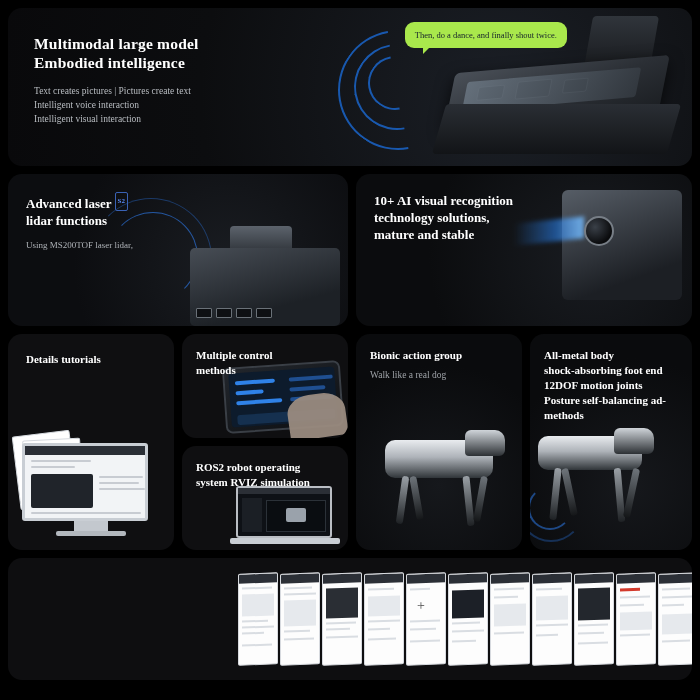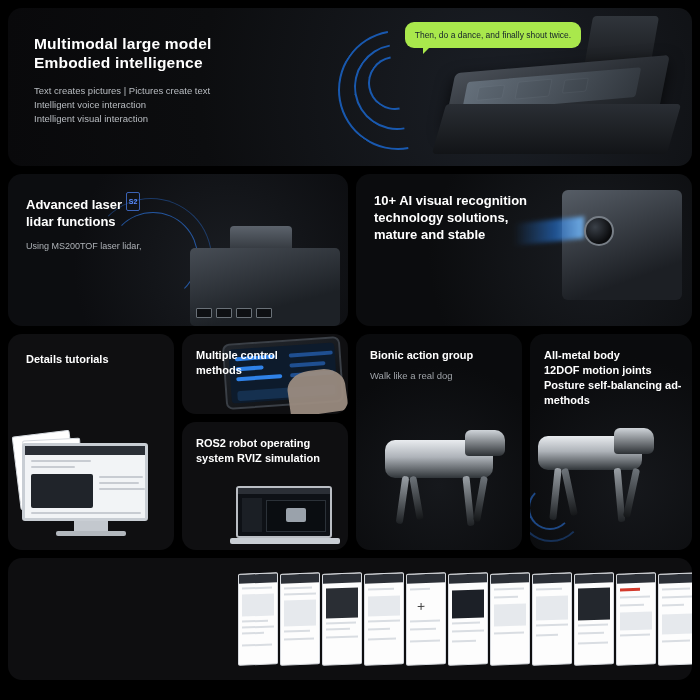--- a/index.html
+++ b/index.html
@@ -16,20 +16,21 @@
     padding: 8px 8px;
     display: flex;
     flex-direction: column;
     gap: 8px;
   }
   .card {
     background: #111113;
     border-radius: 14px;
     position: relative;
     overflow: hidden;
+    font-family: Liberation Serif, serif;
   }
 
   
   .hero {
     height: 158px;
     display: flex;
     background: radial-gradient(circle at 72% 55%, #1b1f26 0%, #0c0d0f 60%, #09090b 100%);
   }
   .hero-text {
     padding: 26px 0 0 26px;
@@ -184,21 +185,21 @@
     background:linear-gradient(90deg,rgba(40,130,240,0) 0%, rgba(40,130,240,.55) 60%, rgba(120,190,255,.85) 100%);
     filter: blur(2px);
     transform: skewY(-6deg);
   }
 
   
   .row3 { display:flex; gap:8px; height:216px; }
   .details { width:166px; background:#0f0f11; }
   .midcol { width:166px; display:flex; flex-direction:column; gap:8px; }
   .ctrl-card { flex:1; background:#0f0f11; }
-  .ros-card { height: 128px; background:#0f0f11; }
+  .ros-card { height: 104px; background:#0f0f11; }
   .bionic { width:166px; background:radial-gradient(circle at 50% 70%, #16181c 0%, #0a0b0d 70%); }
   .allmetal { flex:1; background:radial-gradient(circle at 62% 70%, #16181c 0%, #0a0b0d 70%); }
   .h3 { font-size: 11px; line-height:15px; font-weight:700; }
   .sub2 { margin-top:6px; font-size:9.5px; line-height:13px; color:#9fa3a8; }
 
   
   .monitor{
     position:absolute; left:14px; bottom:14px; width:138px;
   }
   .m-screen{
@@ -453,20 +454,21 @@
         <div class="leg b" style="left:44px;top:54px;height:44px;transform:rotate(-10deg);"></div>
         <div class="leg" style="left:96px;top:54px;height:50px;transform:rotate(-6deg);"></div>
         <div class="leg b" style="left:108px;top:54px;height:46px;transform:rotate(10deg);"></div>
       </div>
     </div>
 
     <div class="card allmetal">
       <div class="card-pad" style="padding:14px 0 0 14px;">
         <div class="h3">
           <div>All-metal body</div>
+          <div>shock-absorbing foot end</div>
           <div>12DOF motion joints</div>
           <div>Posture self-balancing ad-</div>
           <div>methods</div>
         </div>
       </div>
       <div class="dog2">
         <div class="dog-body" style="left:20px;top:22px;width:104px;height:34px;"></div>
         <div class="dog-head" style="left:96px;top:14px;"></div>
         <div class="leg" style="left:34px;top:54px;height:52px;transform:rotate(6deg);"></div>
         <div class="leg b" style="left:48px;top:54px;height:48px;transform:rotate(-12deg);"></div>

